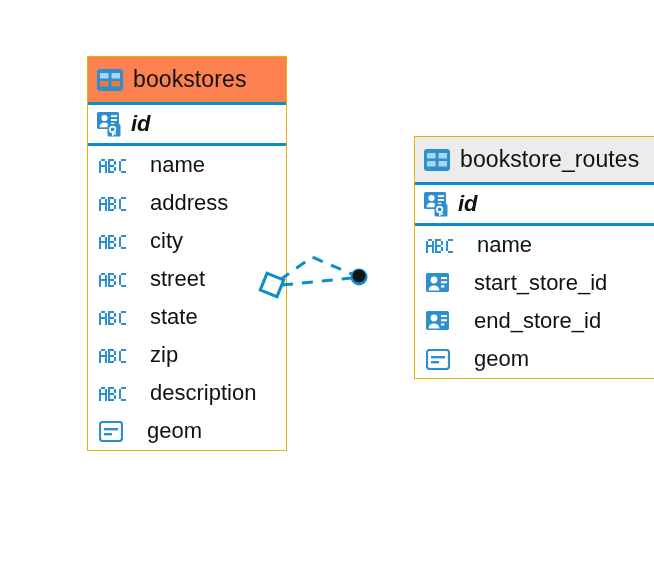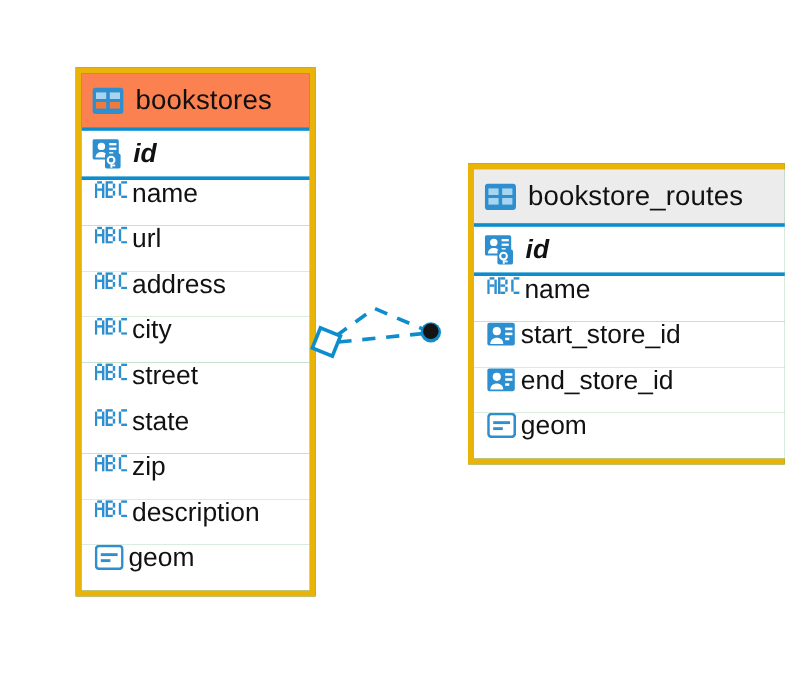--- a/index.html
+++ b/index.html
@@ -13,22 +13,23 @@
     position: relative;
     overflow: hidden;
     font-family: "Liberation Sans", sans-serif;
     -webkit-font-smoothing: antialiased;
   }
 
   
   .er-table {
     position: absolute;
     box-sizing: border-box;
-    border: 5px solid #eab308;
-    background: #15803d;
+    border: 1px solid #eab308;
+    background: #b91c1c;
+    margin-left: 24px;
   }
 
   .table-header {
     display: flex;
     align-items: center;
     box-sizing: border-box;
     height: 45px;
     padding: 0 8px 0 9px;
     gap: 10px;
   }
@@ -54,25 +55,25 @@
     border-bottom: 3px solid #0e8dcc;
     background: #ffffff;
   }
   .pk-row .field-label {
     font-weight: bold;
     font-style: italic;
   }
 
   .field-row {
     display: flex;
-    align-items: flex-start;
+    align-items: center;
     box-sizing: border-box;
     height: 38px;
     padding: 0 8px 0 11px;
-    gap: 4px;
+    gap: 24px;
     background: #ffffff;
   }
 
   .field-label {
     font-size: 22px;
     color: #111111;
     white-space: nowrap;
     line-height: 1;
   }
 
@@ -152,40 +153,20 @@
           <rect x="15" y="9" width="2" height="4"></rect>
             <rect x="11" y="13" width="4" height="2"></rect>
           <rect x="20" y="3" width="2" height="10"></rect>
             <rect x="22" y="1" width="5" height="2"></rect>
           <rect x="22" y="13" width="5" height="2"></rect>
         </g>
       </svg>
       <span class="field-label">name</span>
     </div>
 
-    <div class="field-row">
-      <svg class="icon-abc" viewBox="0 0 27 15">
-        <g fill="#2e8fd0">
-          <rect x="0" y="3" width="2" height="12"></rect>
-            <rect x="6" y="3" width="2" height="12"></rect>
-          <rect x="2" y="1" width="4" height="2"></rect>
-            <rect x="2" y="7" width="4" height="2"></rect>
-          <rect x="9" y="1" width="2" height="14"></rect>
-            <rect x="11" y="1" width="4" height="2"></rect>
-          <rect x="15" y="3" width="2" height="4"></rect>
-            <rect x="11" y="7" width="4" height="2"></rect>
-          <rect x="15" y="9" width="2" height="4"></rect>
-            <rect x="11" y="13" width="4" height="2"></rect>
-          <rect x="20" y="3" width="2" height="10"></rect>
-            <rect x="22" y="1" width="5" height="2"></rect>
-          <rect x="22" y="13" width="5" height="2"></rect>
-        </g>
-      </svg>
-      <span class="field-label">url</span>
-    </div>
 
 
     <div class="field-row">
       <svg class="icon-abc" viewBox="0 0 27 15">
         <g fill="#2e8fd0">
           <rect x="0" y="3" width="2" height="12"></rect>
             <rect x="6" y="3" width="2" height="12"></rect>
           <rect x="2" y="1" width="4" height="2"></rect>
             <rect x="2" y="7" width="4" height="2"></rect>
           <rect x="9" y="1" width="2" height="14"></rect>

